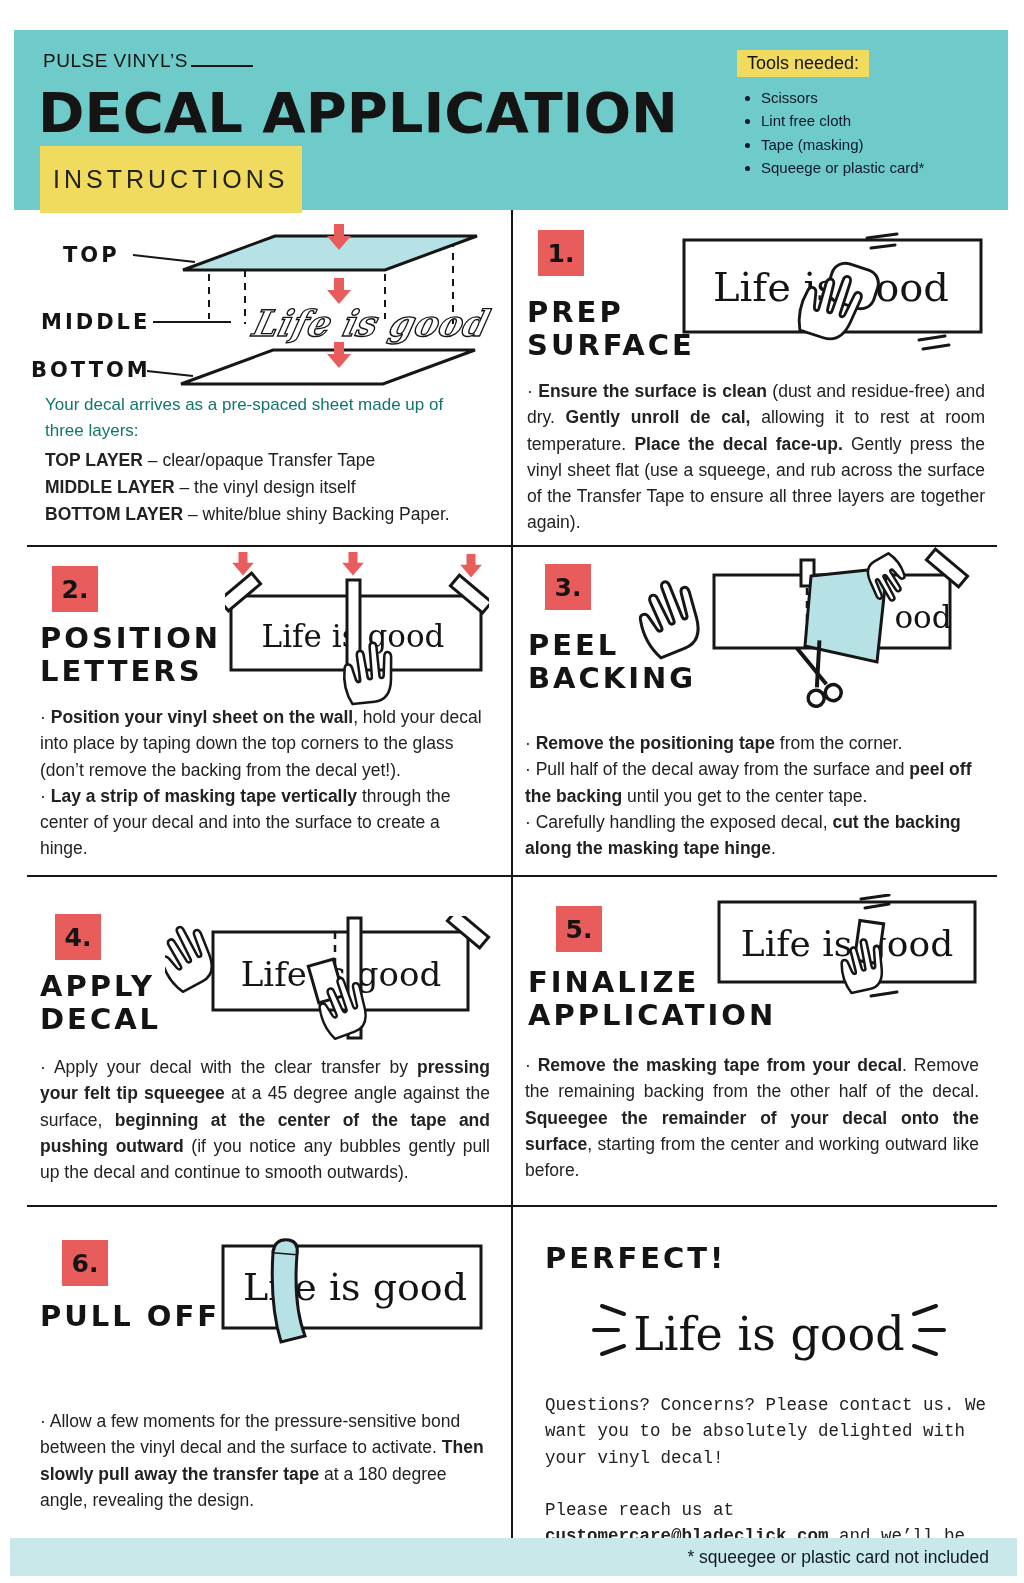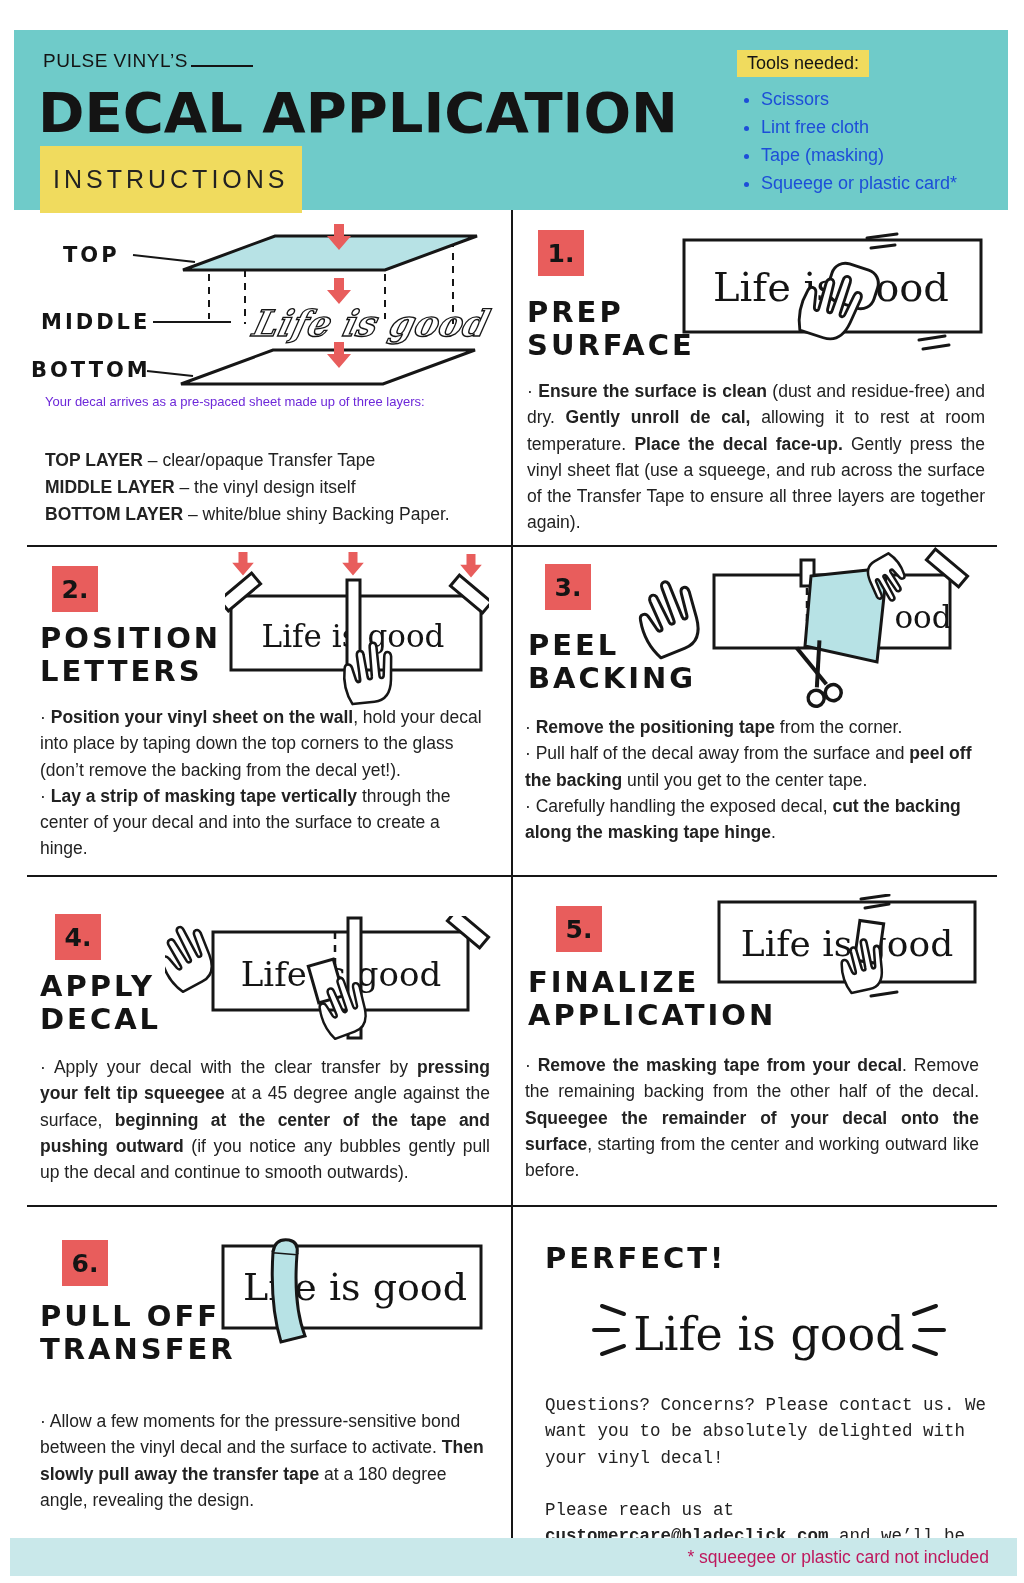--- a/index.html
+++ b/index.html
@@ -11,21 +11,21 @@
   .header{left:14px;top:30px;width:994px;height:180px;background:var(--teal,#6fcbc9);}
   .brand{left:29px;top:20px;font-size:19px;letter-spacing:.5px;color:#141414;}
   .brand-underline{display:inline-block;width:62px;height:4px;border-bottom:2px solid #141414;margin-left:3px;}
   .page-title{left:24px;top:50px;font-size:56px;font-weight:700;
               font-family:"DejaVu Sans",sans-serif;color:#141414;letter-spacing:0;}
   .subtitle{left:26px;top:116px;background:var(--yellow,#f0db5e);padding:19px 13px;
             font-size:25px;letter-spacing:4px;color:#222;}
   .tools{left:723px;top:20px;width:262px;}
   .tools-label{display:inline-block;background:var(--yellow,#f0db5e);padding:3px 10px;
                font-size:18px;color:#141414;}
-  .tools-list{margin:9px 0 0 0;padding:0 0 0 24px;font-size:18px;line-height:1.55;color:#1d4ed8;}
+  .tools-list{margin:9px 0 0 0;padding:0 0 0 24px;font-size:15px;line-height:1.55;color:#0f172a;}
 
   
   .vdiv{left:511px;top:210px;width:2px;height:1328px;background:#161616;}
   .hdiv{left:27px;width:970px;height:2px;background:#161616;}
   .hdiv.h1{top:545px}.hdiv.h2{top:875px}.hdiv.h3{top:1205px}
 
   
   #intro{left:17px;top:210px;width:484px;height:241px;}
   #s1{left:513px;top:210px;width:484px;height:335px;}
   #s2{left:27px;top:546px;width:484px;height:329px;}
@@ -36,29 +36,29 @@
   #perfect{left:513px;top:1206px;width:484px;height:332px;}
 
   .sec-num{width:46px;height:46px;background:var(--red,#e85d5c);display:flex;align-items:center;
            justify-content:center;font-weight:700;font-size:25px;color:#141414;
            font-family:"DejaVu Sans",sans-serif;}
   .sec-title{font-family:"DejaVu Sans",sans-serif;font-weight:700;font-size:29px;
              letter-spacing:3px;line-height:1.15;color:#141414;}
   .sec-body{font-size:17.5px;line-height:1.5;color:#222;}
   .sec-body p{margin:0;}
   .justify p{text-align:justify;}
-  .intro-lead{font-size:13px;line-height:1.5;color:#6d28d9;}
+  .intro-lead{font-size:17px;line-height:1.5;color:#0f766e;}
   .intro-layers p{margin:0;line-height:1.55;}
   .perfect-paras p{margin:0 0 26px 0;font-family:Liberation Mono, monospace;}
   b{font-weight:700;}
 
   
   .footer{left:10px;top:1538px;width:1007px;height:38px;background:var(--light-teal,#c9e8ea);
           display:flex;align-items:center;justify-content:flex-end;padding-right:28px;
-          box-sizing:border-box;font-size:17.5px;color:#be185d;}
+          box-sizing:border-box;font-size:17.5px;color:#0f172a;}
 
   
   svg text{font-family:"DejaVu Serif",serif;}
   .diag-label{font-family:"DejaVu Sans",sans-serif;font-weight:700;letter-spacing:3px;}
 </style>
 </head>
 <body>
 
 <div class="page">
 
@@ -184,21 +184,21 @@
       <path d="M186 30 L262 22 L252 116 L180 100 Z" fill="#b7e2e5" stroke="#161616" stroke-width="3"></path>
       <path transform="translate(12,28) rotate(-22 32 45)" fill="#fff" stroke="#161616" stroke-width="3" stroke-linejoin="round" d="M10 78 C3 64 2 50 5 36 C6 29 13 30 14 36 L17 50 C18 54 22 54 22 50 L21 22 C21 15 29 15 29 22 L31 48 C31.5 52 36 52 36 48 L37 14 C37 7 45 7 45 14 L45 48 C45 52 49.5 52 50 48 L53 26 C54 19 61 20 61 27 L58 54 C56 70 48 78 36 78 Z"></path>
       <path transform="translate(242,4) scale(0.62) rotate(150 32 45)" fill="#fff" stroke="#161616" stroke-width="4" stroke-linejoin="round" d="M10 78 C3 64 2 50 5 36 C6 29 13 30 14 36 L17 50 C18 54 22 54 22 50 L21 22 C21 15 29 15 29 22 L31 48 C31.5 52 36 52 36 48 L37 14 C37 7 45 7 45 14 L45 48 C45 52 49.5 52 50 48 L53 26 C54 19 61 20 61 27 L58 54 C56 70 48 78 36 78 Z"></path>
       <g transform="translate(196,138) rotate(-18)" stroke="#161616" fill="none">
         <line x1="-5" y1="2" x2="12" y2="-42" stroke-width="4"></line>
         <line x1="5" y1="2" x2="-12" y2="-42" stroke-width="4"></line>
         <circle cx="-9" cy="12" r="8" stroke-width="3.5"></circle>
         <circle cx="9" cy="12" r="8" stroke-width="3.5"></circle>
       </g>
     </svg>
-    <div class="abs sec-body" style="left:12px;top:168px;width:450px">
+    <div class="abs sec-body" style="left:12px;top:184px;width:450px">
         <p class="para"><span>· </span><b>Remove the positioning tape</b><span> from the corner.</span></p>
         <p class="para"><span>· Pull half of the decal away from the surface and </span><b>peel off the backing</b><span> until you get to the center tape.</span></p>
         <p class="para"><span>· Carefully handling the exposed decal, </span><b>cut the backing along the masking tape hinge</b><span>.</span></p>
       </div>
   </section>
 
   <section class="abs" id="s4">
     <div class="abs sec-num" style="left:28px;top:38px">4.</div>
     <div class="abs sec-title" style="left:13px;top:94px">
         <div>APPLY</div>
@@ -238,21 +238,20 @@
     </svg>
     <div class="abs sec-body justify" style="left:12px;top:176px;width:454px">
         <p class="para"><span>· </span><b>Remove the masking tape from your decal</b><span>. Remove the remaining backing from the other half of the decal. </span><b>Squeegee the remainder of your decal onto the surface</b><span>, starting from the center and working outward like before.</span></p>
       </div>
   </section>
 
   <section class="abs" id="s6">
     <div class="abs sec-num" style="left:35px;top:34px">6.</div>
     <div class="abs sec-title" style="left:13px;top:94px">
         <div>PULL OFF</div>
-        <div>TRANSFER</div>
       </div>
     <svg class="abs" style="left:188px;top:30px" width="274" height="124" viewBox="0 0 274 124">
       <rect x="8" y="10" width="258" height="82" fill="#fff" stroke="#161616" stroke-width="3"></rect>
       <text x="140" y="64" text-anchor="middle" font-size="38" fill="#141414">Life is good</text>
       <path d="M58 16 C56 48 58 80 66 106 L90 100 C80 74 80 44 82 18 Z" fill="#b7e2e5" stroke="#161616" stroke-width="3"></path>
       <path d="M58 16 Q60 2 74 4 Q84 6 82 18" fill="#b7e2e5" stroke="#161616" stroke-width="3"></path>
     </svg>
     <div class="abs sec-body" style="left:13px;top:202px;width:450px">
         <p class="para"><span>· Allow a few moments for the pressure-sensitive bond between the vinyl decal and the surface to activate. </span><b>Then slowly pull away the transfer tape</b><span> at a 180 degree angle, revealing the design.</span></p>
       </div>

